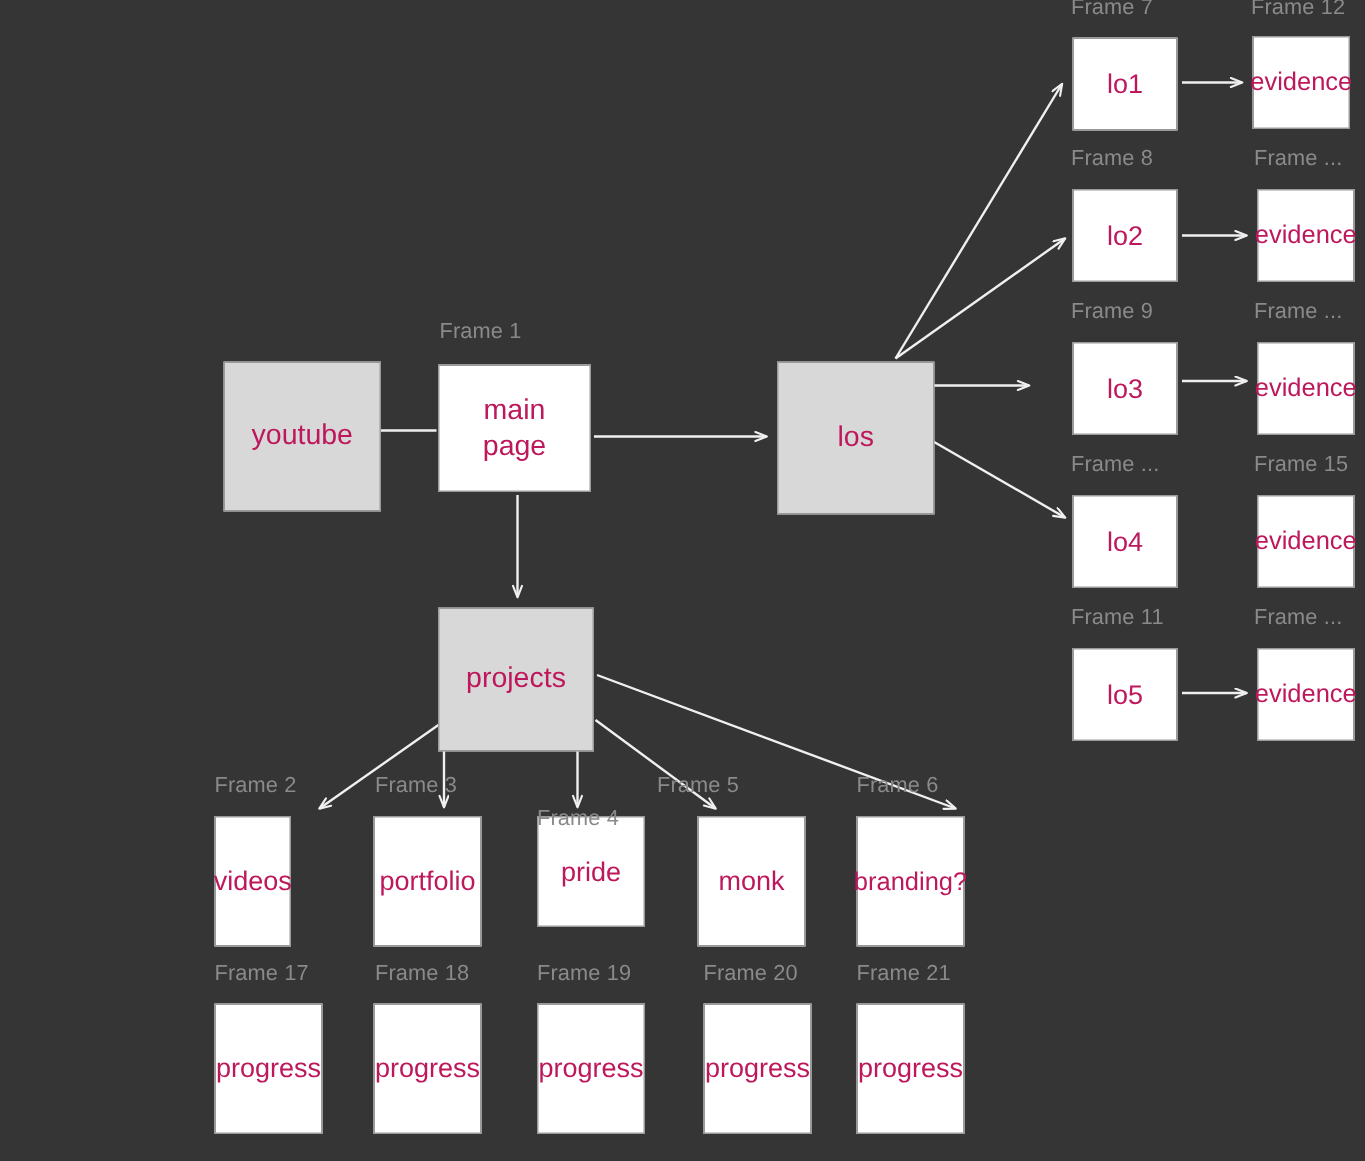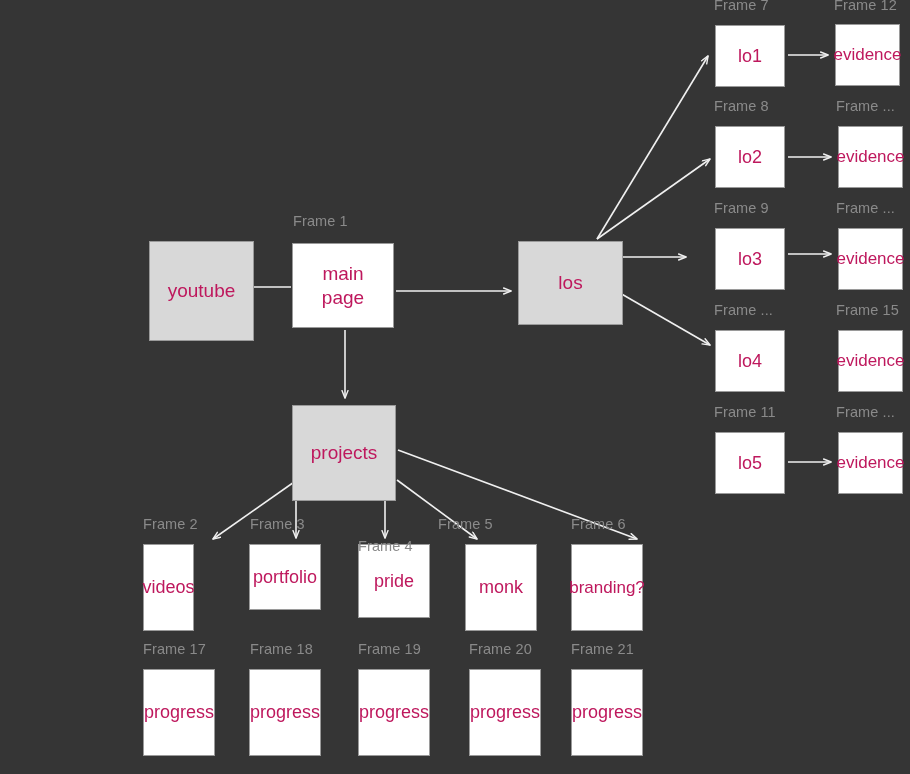--- a/index.html
+++ b/index.html
@@ -81,21 +81,21 @@
         <line x1="398" y1="450" x2="637" y2="539" stroke="#f0f0f0" stroke-width="1.6" marker-end="url(#arrowhead)"></line>
       </g>
   </svg>
   <div id="node-layer">
       <div class="node gray" style="left: 101px; top: 241px; width: 105px; height: 100px; font-size: 19px; margin-left: 48px;">
         <span class="node-label">youtube</span>
       </div>
       <div class="node white" style="left: 292px; top: 243px; width: 102px; height: 85px; font-size: 19px;">
         <span class="node-label">main<br>page</span>
       </div>
-      <div class="node gray" style="left: 518px; top: 241px; width: 105px; height: 84px; font-size: 19px;">
+      <div class="node gray" style="left: 518px; top: 241px; width: 105px; height: 102px; font-size: 19px;">
         <span class="node-label">los</span>
       </div>
       <div class="node gray" style="left: 292px; top: 405px; width: 104px; height: 96px; font-size: 19px;">
         <span class="node-label">projects</span>
       </div>
       <div class="node white" style="left: 715px; top: 25px; width: 70px; height: 62px; font-size: 18px;">
         <span class="node-label">lo1</span>
       </div>
       <div class="node white" style="left: 715px; top: 126px; width: 70px; height: 62px; font-size: 18px;">
         <span class="node-label">lo2</span>
@@ -120,21 +120,21 @@
       </div>
       <div class="node white" style="left: 838px; top: 330px; width: 65px; height: 62px; font-size: 17px;">
         <span class="node-label">evidence</span>
       </div>
       <div class="node white" style="left: 838px; top: 432px; width: 65px; height: 62px; font-size: 17px;">
         <span class="node-label">evidence</span>
       </div>
       <div class="node white" style="left: 143px; top: 544px; width: 51px; height: 87px; font-size: 18px;">
         <span class="node-label">videos</span>
       </div>
-      <div class="node white" style="left: 249px; top: 544px; width: 72px; height: 66px; font-size: 18px;">
+      <div class="node white" style="left: 249px; top: 544px; width: 72px; height: 87px; font-size: 18px;">
         <span class="node-label">portfolio</span>
       </div>
       <div class="node white" style="left: 358px; top: 544px; width: 72px; height: 74px; font-size: 18px;">
         <span class="node-label">pride</span>
       </div>
       <div class="node white" style="left: 465px; top: 544px; width: 72px; height: 87px; font-size: 18px;">
         <span class="node-label">monk</span>
       </div>
       <div class="node white" style="left: 571px; top: 544px; width: 72px; height: 87px; font-size: 17px;">
         <span class="node-label">branding?</span>

